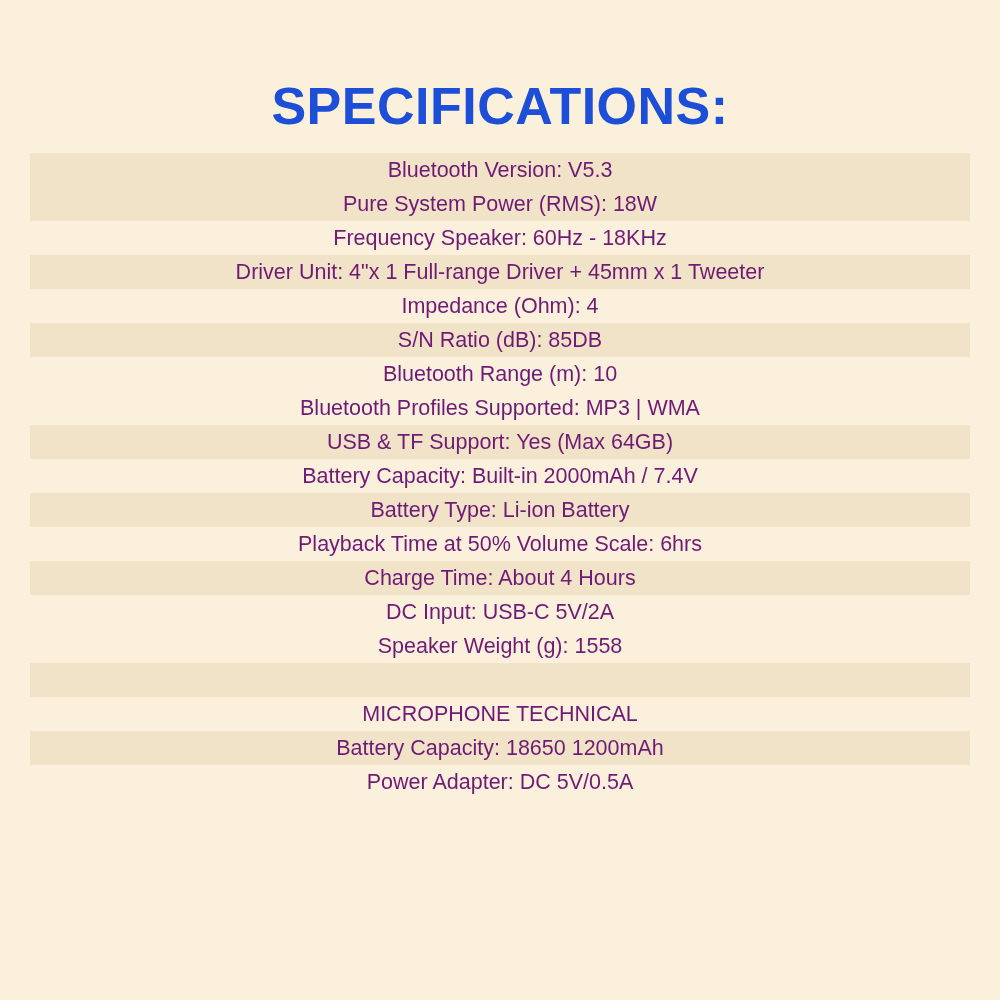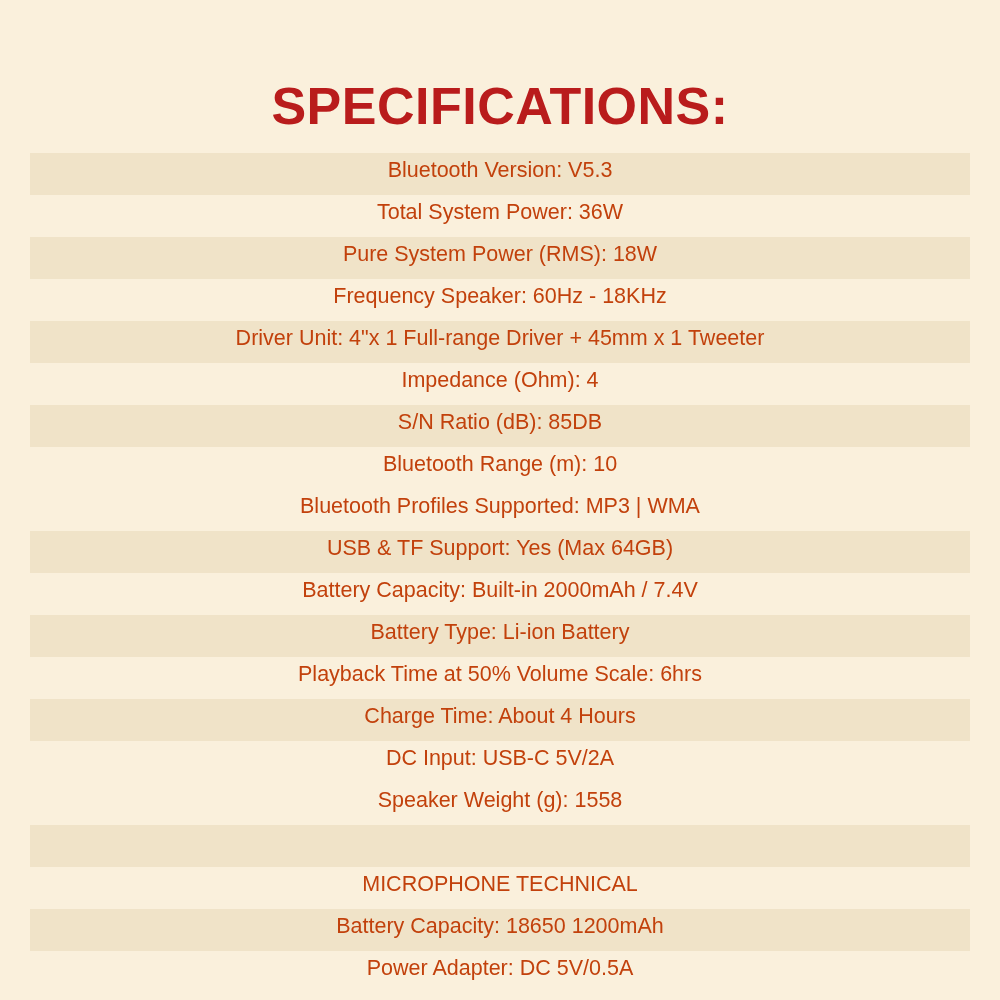--- a/index.html
+++ b/index.html
@@ -19,58 +19,57 @@
     height: 1000px;
     position: relative;
     box-sizing: border-box;
     padding: 0;
   }
   .title {
     text-align: center;
     font-size: 52px;
     font-weight: bold;
     letter-spacing: 0.5px;
-    color: #b91c1c;
+    color: #1d4ed8;
     margin: 0;
     padding-top: 78px;
     padding-bottom: 18px;
     line-height: 1.1;
   }
   .spec-list {
     width: 940px;
     margin: 0 auto;
     display: block;
   }
   .spec-row {
-    height: 42px;
+    height: 34px;
     line-height: 34px;
     text-align: center;
     font-size: 21.5px;
-    color: #c2410c;
+    color: #701a75;
     white-space: nowrap;
     overflow: hidden;
   }
   .spec-row.shaded {
     background: #f0e3c8;
   }
   .spec-row.plain {
     background: transparent;
   }
   .spec-row.blank {
     font-size: 0;
   }
 </style>
 </head>
 <body>
 
 <div class="page">
   <h1 class="title">SPECIFICATIONS:</h1>
   <div class="spec-list">
       <div class="spec-row shaded">Bluetooth Version: V5.3</div>
-      <div class="spec-row plain">Total System Power: 36W</div>
       <div class="spec-row shaded">Pure System Power (RMS): 18W</div>
       <div class="spec-row plain">Frequency Speaker: 60Hz - 18KHz</div>
       <div class="spec-row shaded">Driver Unit: 4"x 1 Full-range Driver + 45mm x 1 Tweeter</div>
       <div class="spec-row plain">Impedance (Ohm): 4</div>
       <div class="spec-row shaded">S/N Ratio (dB): 85DB</div>
       <div class="spec-row plain">Bluetooth Range (m): 10</div>
       <div class="spec-row plain">Bluetooth Profiles Supported: MP3 | WMA</div>
       <div class="spec-row shaded">USB &amp; TF Support: Yes (Max 64GB)</div>
       <div class="spec-row plain">Battery Capacity: Built-in 2000mAh / 7.4V</div>
       <div class="spec-row shaded">Battery Type: Li-ion Battery</div>

